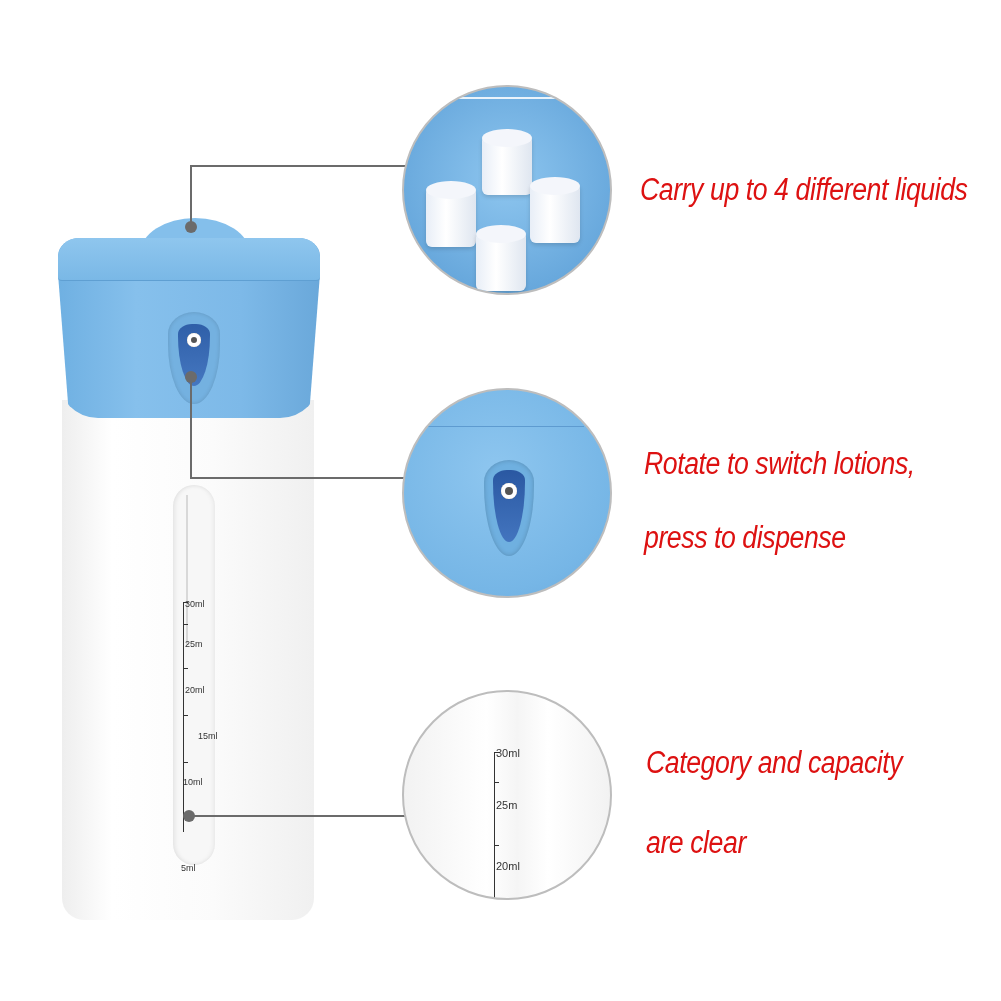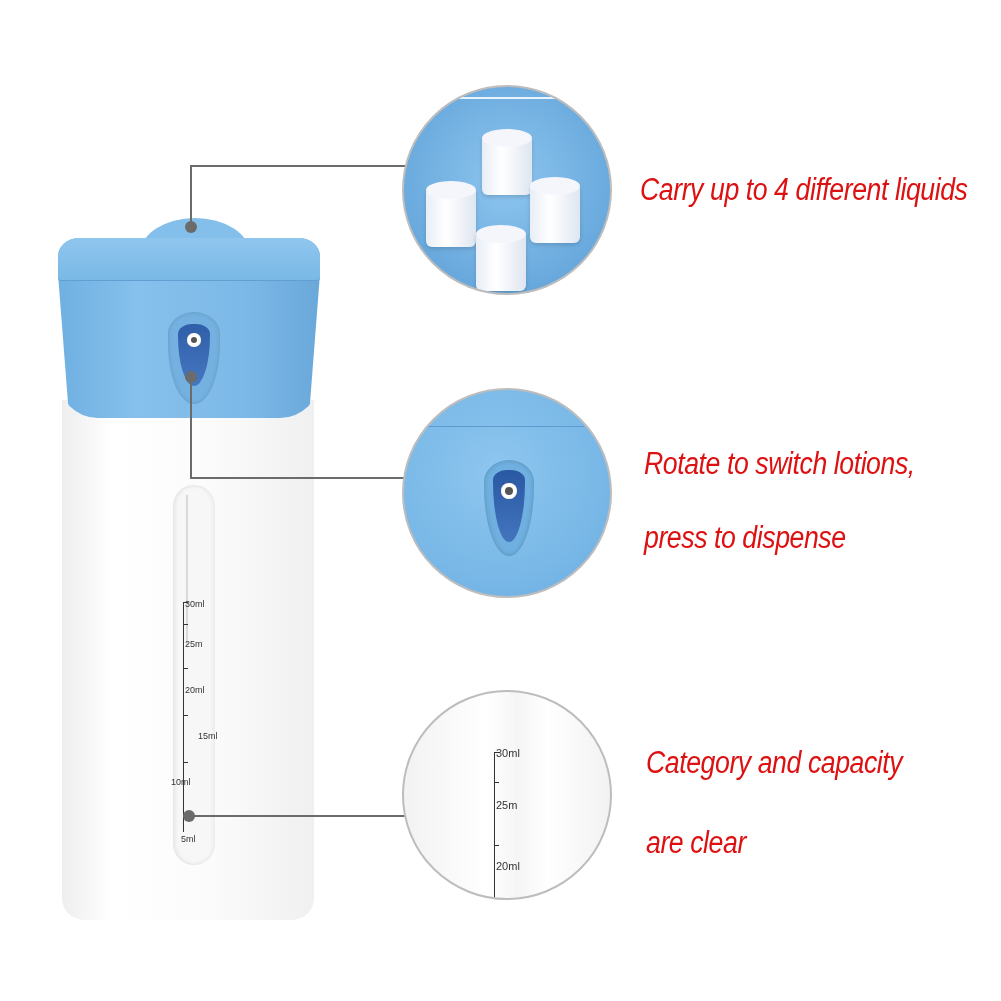--- a/index.html
+++ b/index.html
@@ -122,22 +122,22 @@
 
 <div class="scale-tick" style="top:602px"></div>
 <span class="scale-mark" style="top:600px;left:185px">30ml</span>
 <div class="scale-tick" style="top:624px"></div>
 <span class="scale-mark" style="top:640px;left:185px">25m</span>
 <div class="scale-tick" style="top:668px"></div>
 <span class="scale-mark" style="top:686px;left:185px">20ml</span>
 <div class="scale-tick" style="top:715px"></div>
 <span class="scale-mark" style="top:732px;left:198px">15ml</span>
 <div class="scale-tick" style="top:762px"></div>
-<span class="scale-mark" style="top:778px;left:171px">10ml</span>
-<span class="scale-mark" style="top:835px;left:181px">5ml</span>
+<span class="scale-mark" style="top:778px;left:183px">10ml</span>
+<span class="scale-mark" style="top:864px;left:181px">5ml</span>
 
 <div class="line" style="left:190px;top:165px;width:2px;height:62px"></div>
 <div class="line" style="left:190px;top:165px;width:215px;height:2px"></div>
 <div class="dot" style="left:185px;top:221px"></div>
 
 <div class="line" style="left:190px;top:378px;width:2px;height:100px"></div>
 <div class="line" style="left:190px;top:477px;width:215px;height:2px"></div>
 <div class="dot" style="left:185px;top:371px"></div>
 
 <div class="line" style="left:192px;top:815px;width:213px;height:2px"></div>

